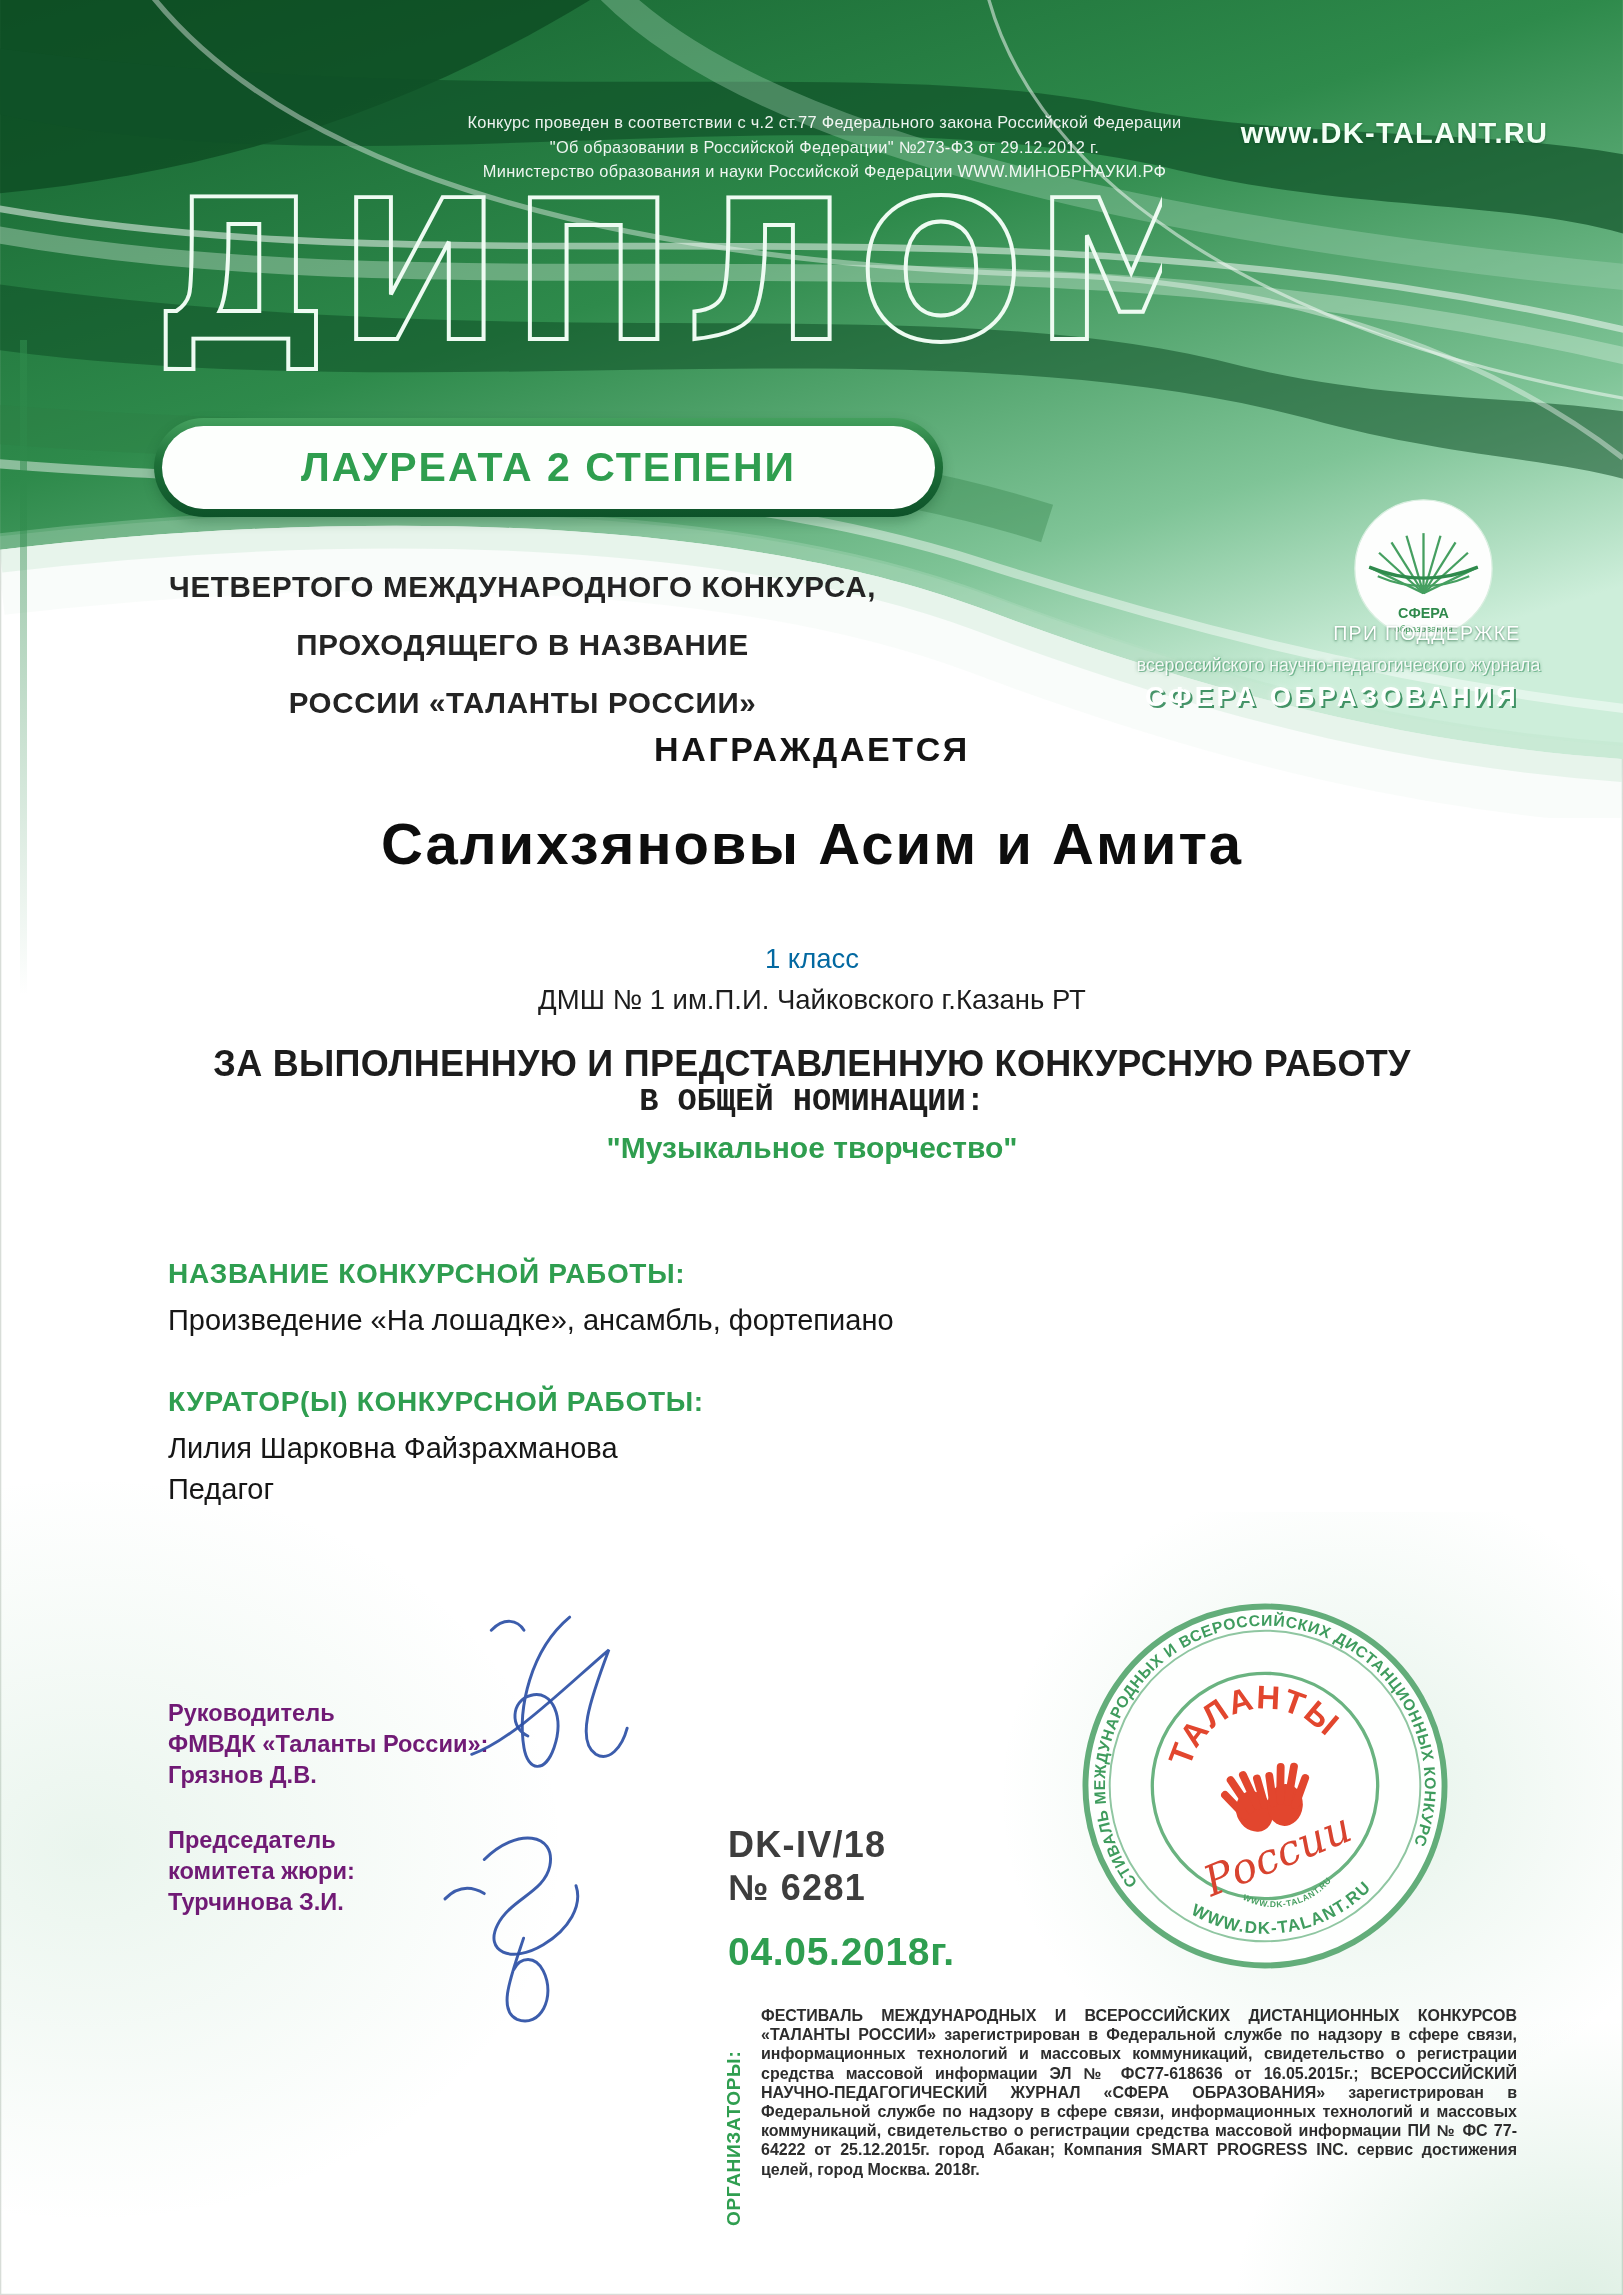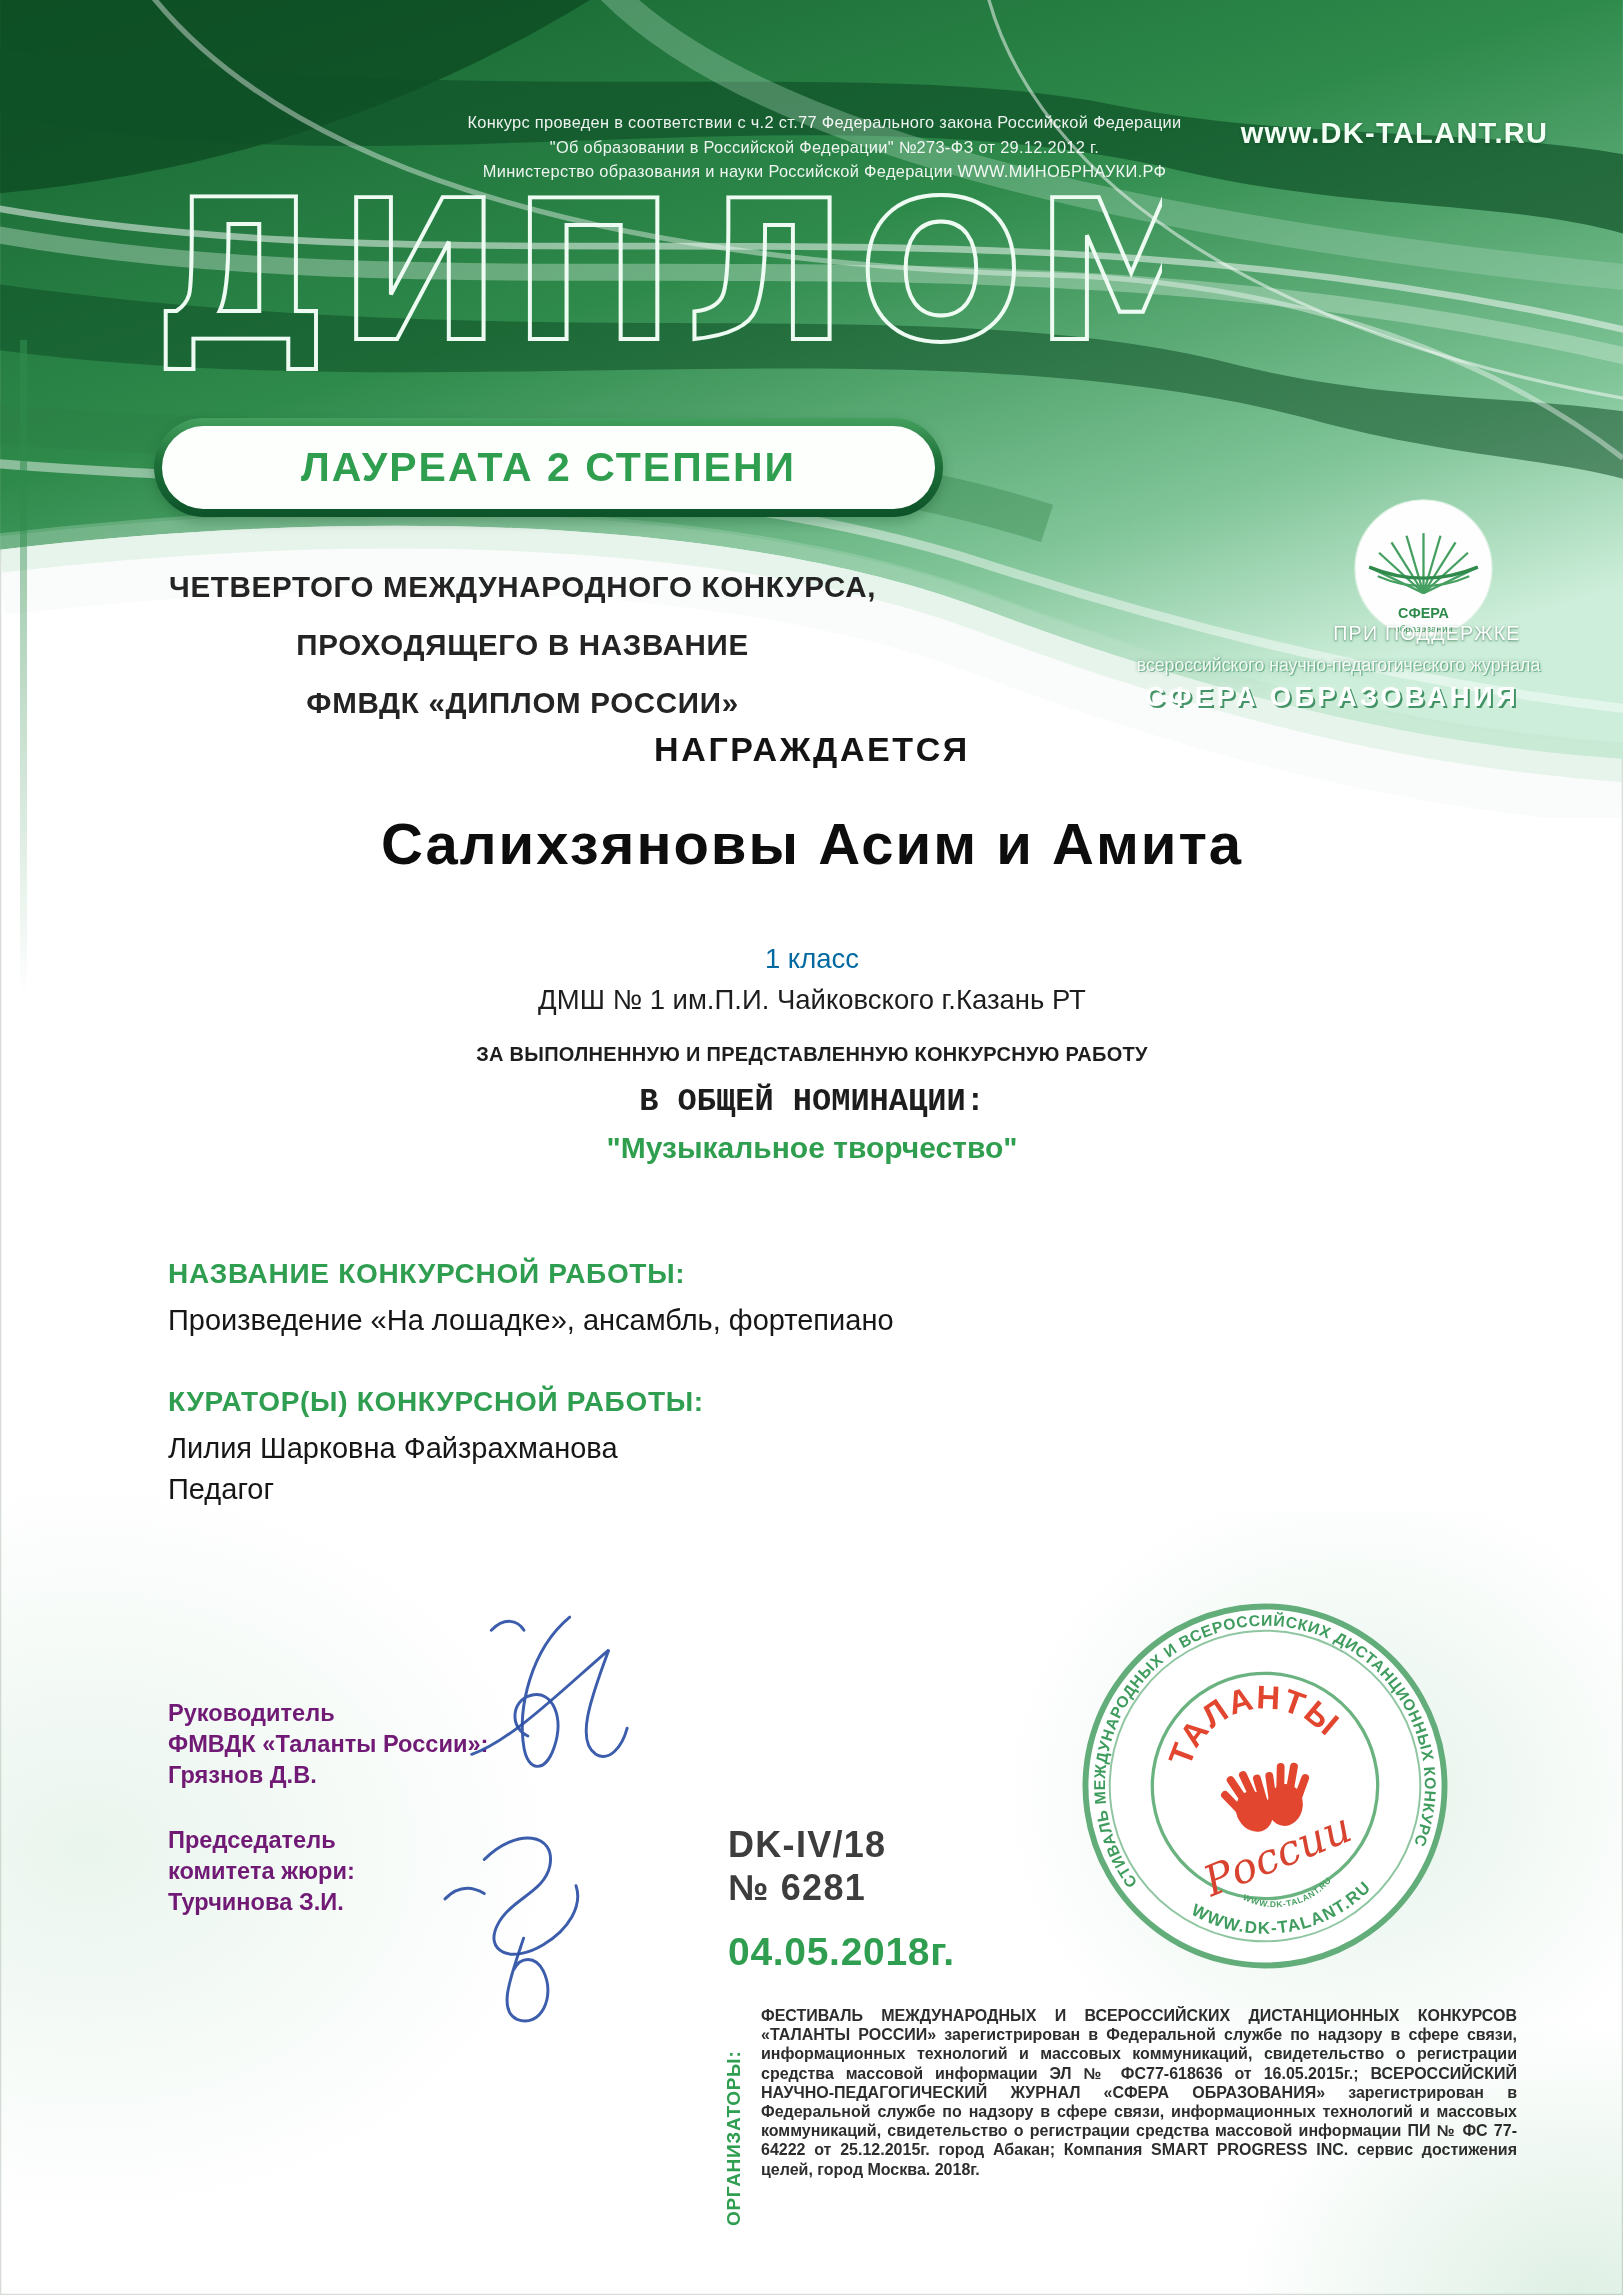--- a/index.html
+++ b/index.html
@@ -50,21 +50,21 @@
     text-shadow:1.3px 0.7px 0 rgba(60,150,100,.55),0 0 3.9px rgba(40,120,70,.5);}
   .support-name{position:absolute;left:1067px;top:681px;width:530px;text-align:center;
     font-size:27.5px;font-weight:bold;color:#ffffff;letter-spacing:3.3px;
     text-shadow:2px 2px 0 rgba(40,130,80,.85),0 0 6.5px rgba(255,255,255,.35);}
   
   .ctr{position:absolute;left:118px;width:1388px;text-align:center;}
   .awarded-label{top:730px;font-size:34px;font-weight:bold;letter-spacing:2.6px;color:#141414;}
   .recipient{top:810px;font-size:58px;font-weight:bold;letter-spacing:2px;color:#0d0d0d;}
   .grade{top:943px;font-size:27.5px;color:#0369a1;}
   .school{top:984px;font-size:27.5px;color:#1d1d1d;}
-  .work-line1{top:1043px;font-size:20px;font-weight:bold;color:#1d1d1d;letter-spacing:0.3px;}
+  .work-line1{top:1043px;font-size:36px;font-weight:bold;color:#1d1d1d;letter-spacing:0.3px;}
   .work-line2{top:1083px;font-size:32px;font-weight:bold;color:#1d1d1d;font-family:Liberation Mono, monospace;}
   .nomination{top:1131px;font-size:30px;font-weight:bold;color:#2f9e4f;}
   
   .lbl-green{position:absolute;left:168px;font-size:28px;font-weight:bold;color:#2f9e50;letter-spacing:0.7px;}
   .val-dark{position:absolute;left:168px;font-size:29px;color:#161616;}
   
   .sign-block{position:absolute;left:168px;font-size:23.6px;font-weight:bold;line-height:31px;color:#701a75;}
   .sig-svg{position:absolute;}
   .sig-path{fill:none;stroke:#2b4fa5;stroke-width:4.5px;stroke-linecap:round;opacity:.92;}
   
@@ -151,21 +151,21 @@
 
   <div class="award-pill">
     <div class="award-pill-inner">
       <span>ЛАУРЕАТА 2 СТЕПЕНИ</span>
     </div>
   </div>
 
   <div class="contest">
     <div>ЧЕТВЕРТОГО МЕЖДУНАРОДНОГО КОНКУРСА,</div>
     <div>ПРОХОДЯЩЕГО В НАЗВАНИЕ</div>
-    <div>ФМВДК «ДИПЛОМ РОССИИ»</div>
+    <div>РОССИИ «ТАЛАНТЫ РОССИИ»</div>
   </div>
 
   <svg class="sfera-logo" viewBox="0 0 280 280">
     <circle cx="140" cy="120" r="105" fill="#fdfefd" stroke="#d9efe0" stroke-width="2"></circle>
     <g stroke="#459f60" stroke-width="3.5">
       <line x1="140" y1="158" x2="57" y2="118"></line>
       <line x1="140" y1="158" x2="72" y2="96"></line>
       <line x1="140" y1="158" x2="91" y2="80"></line>
       <line x1="140" y1="158" x2="114" y2="70"></line>
       <line x1="140" y1="158" x2="140" y2="66"></line>

